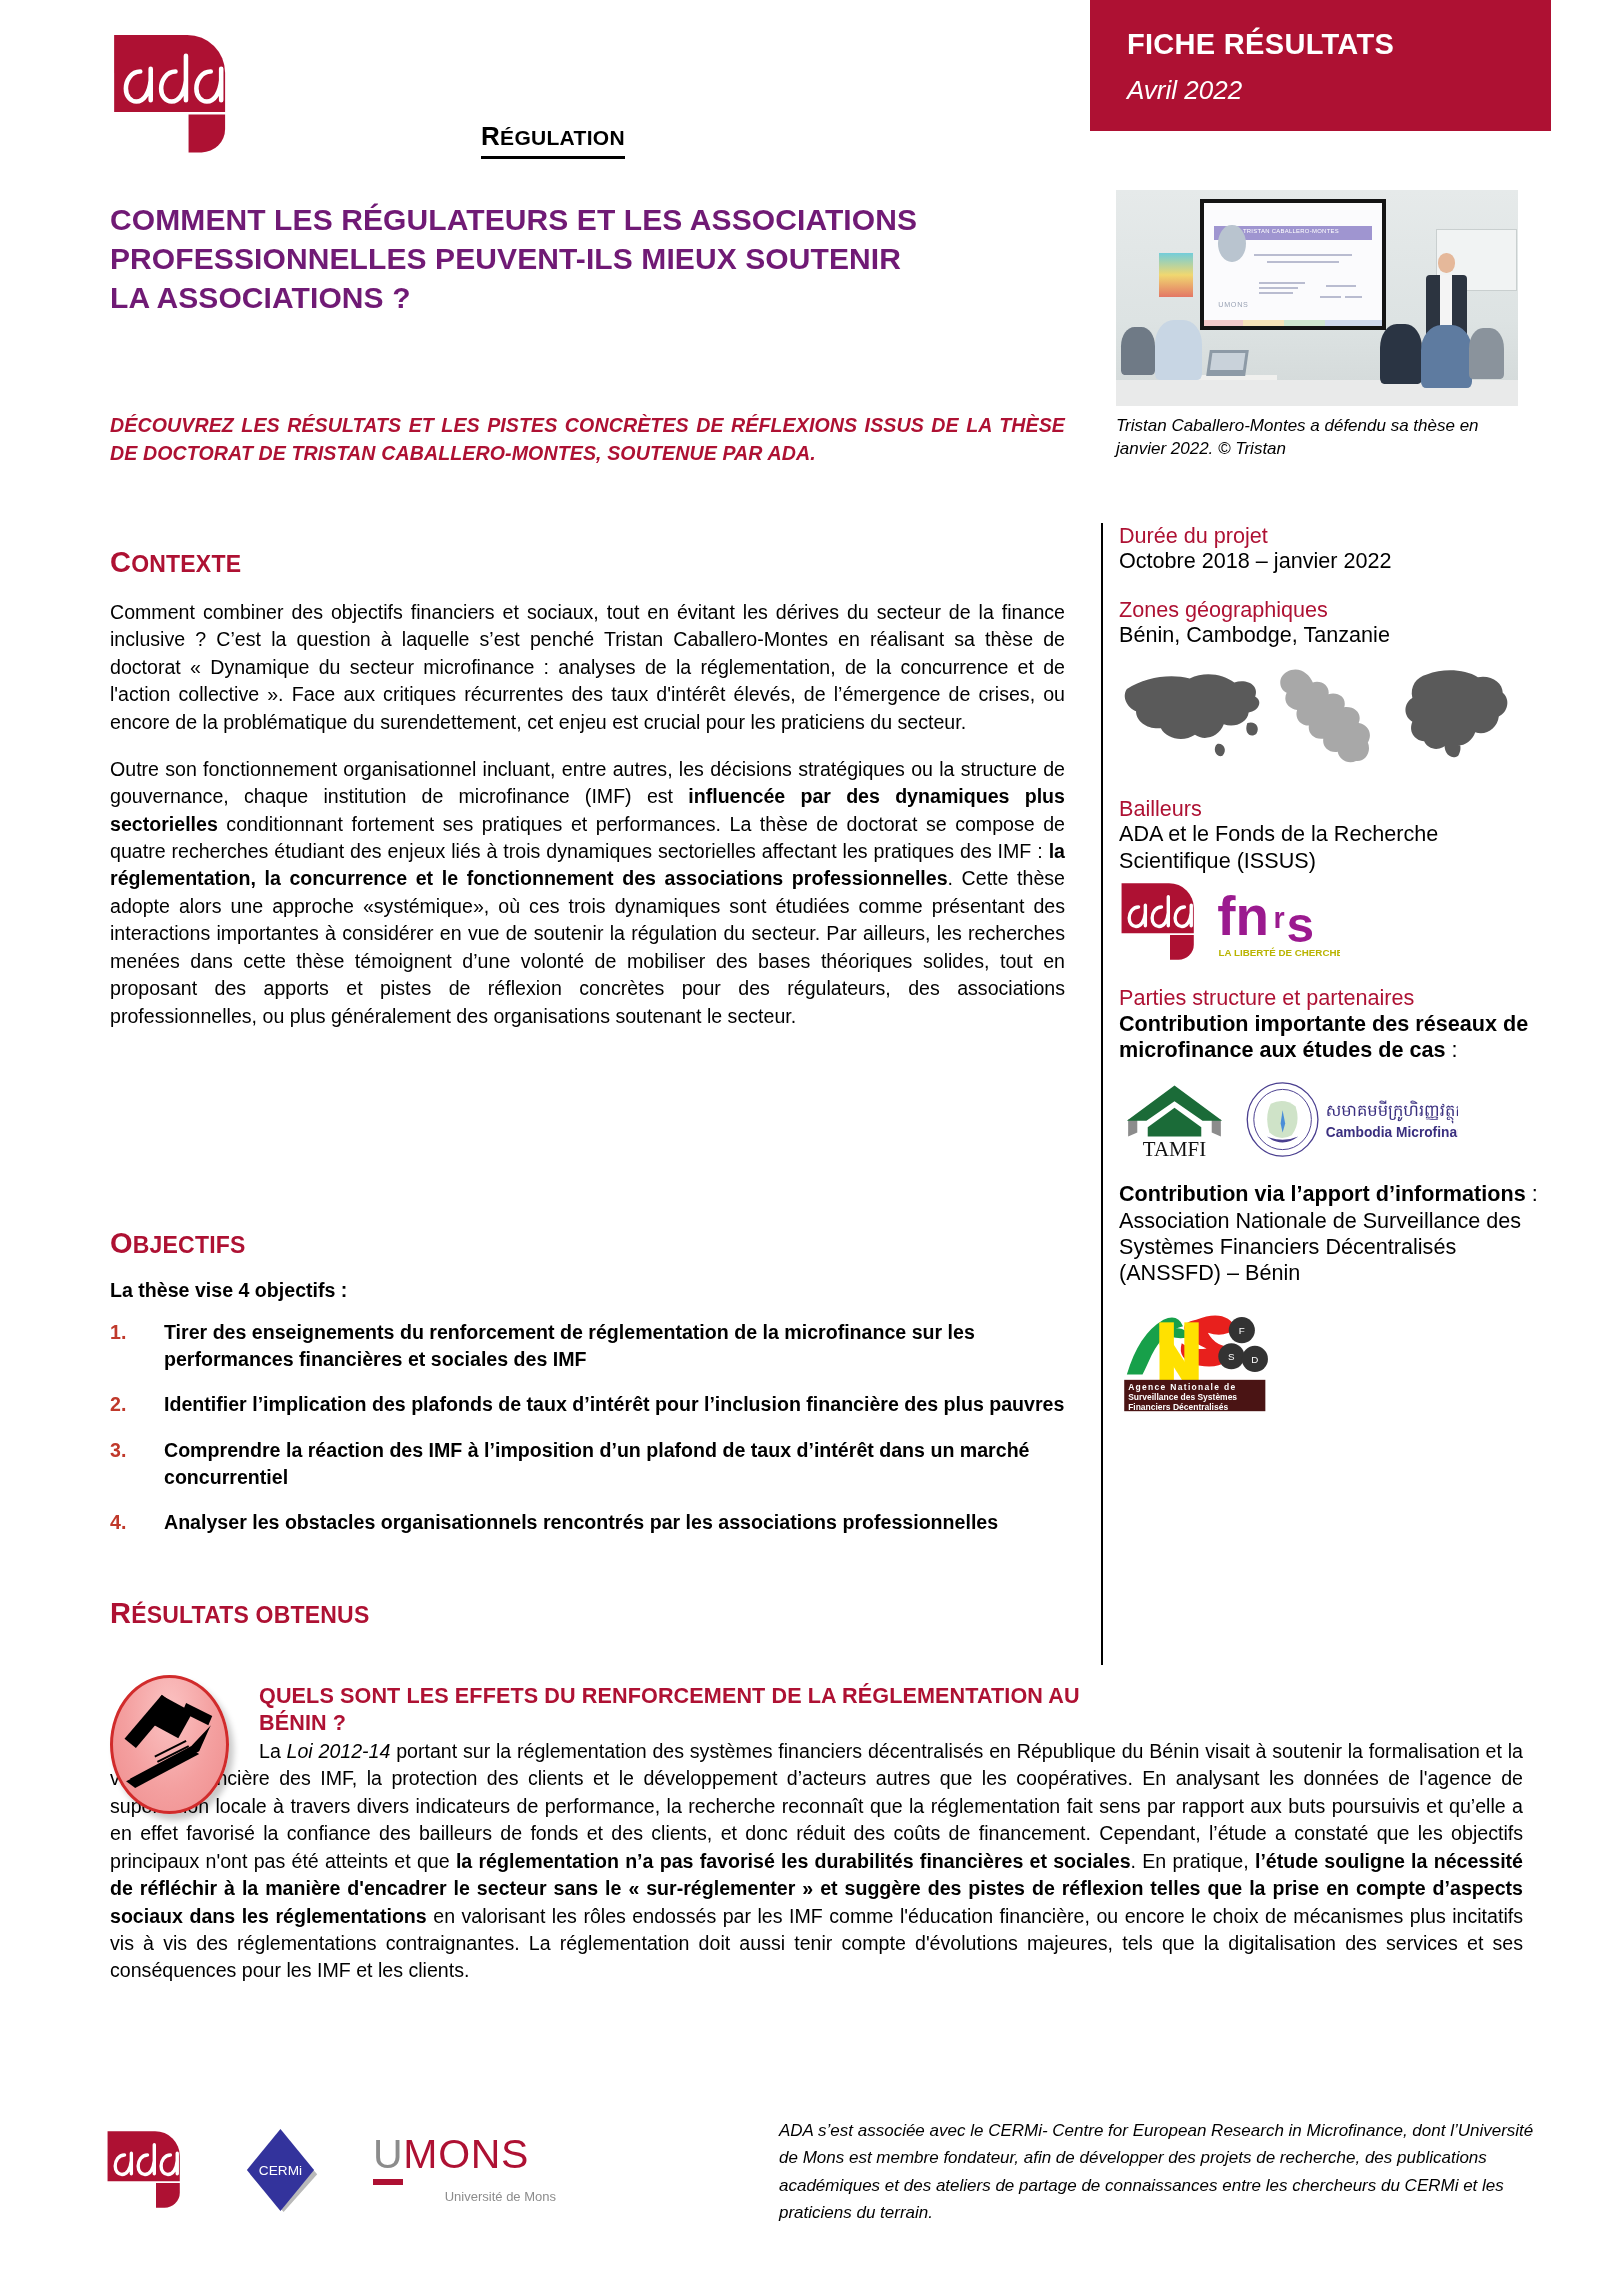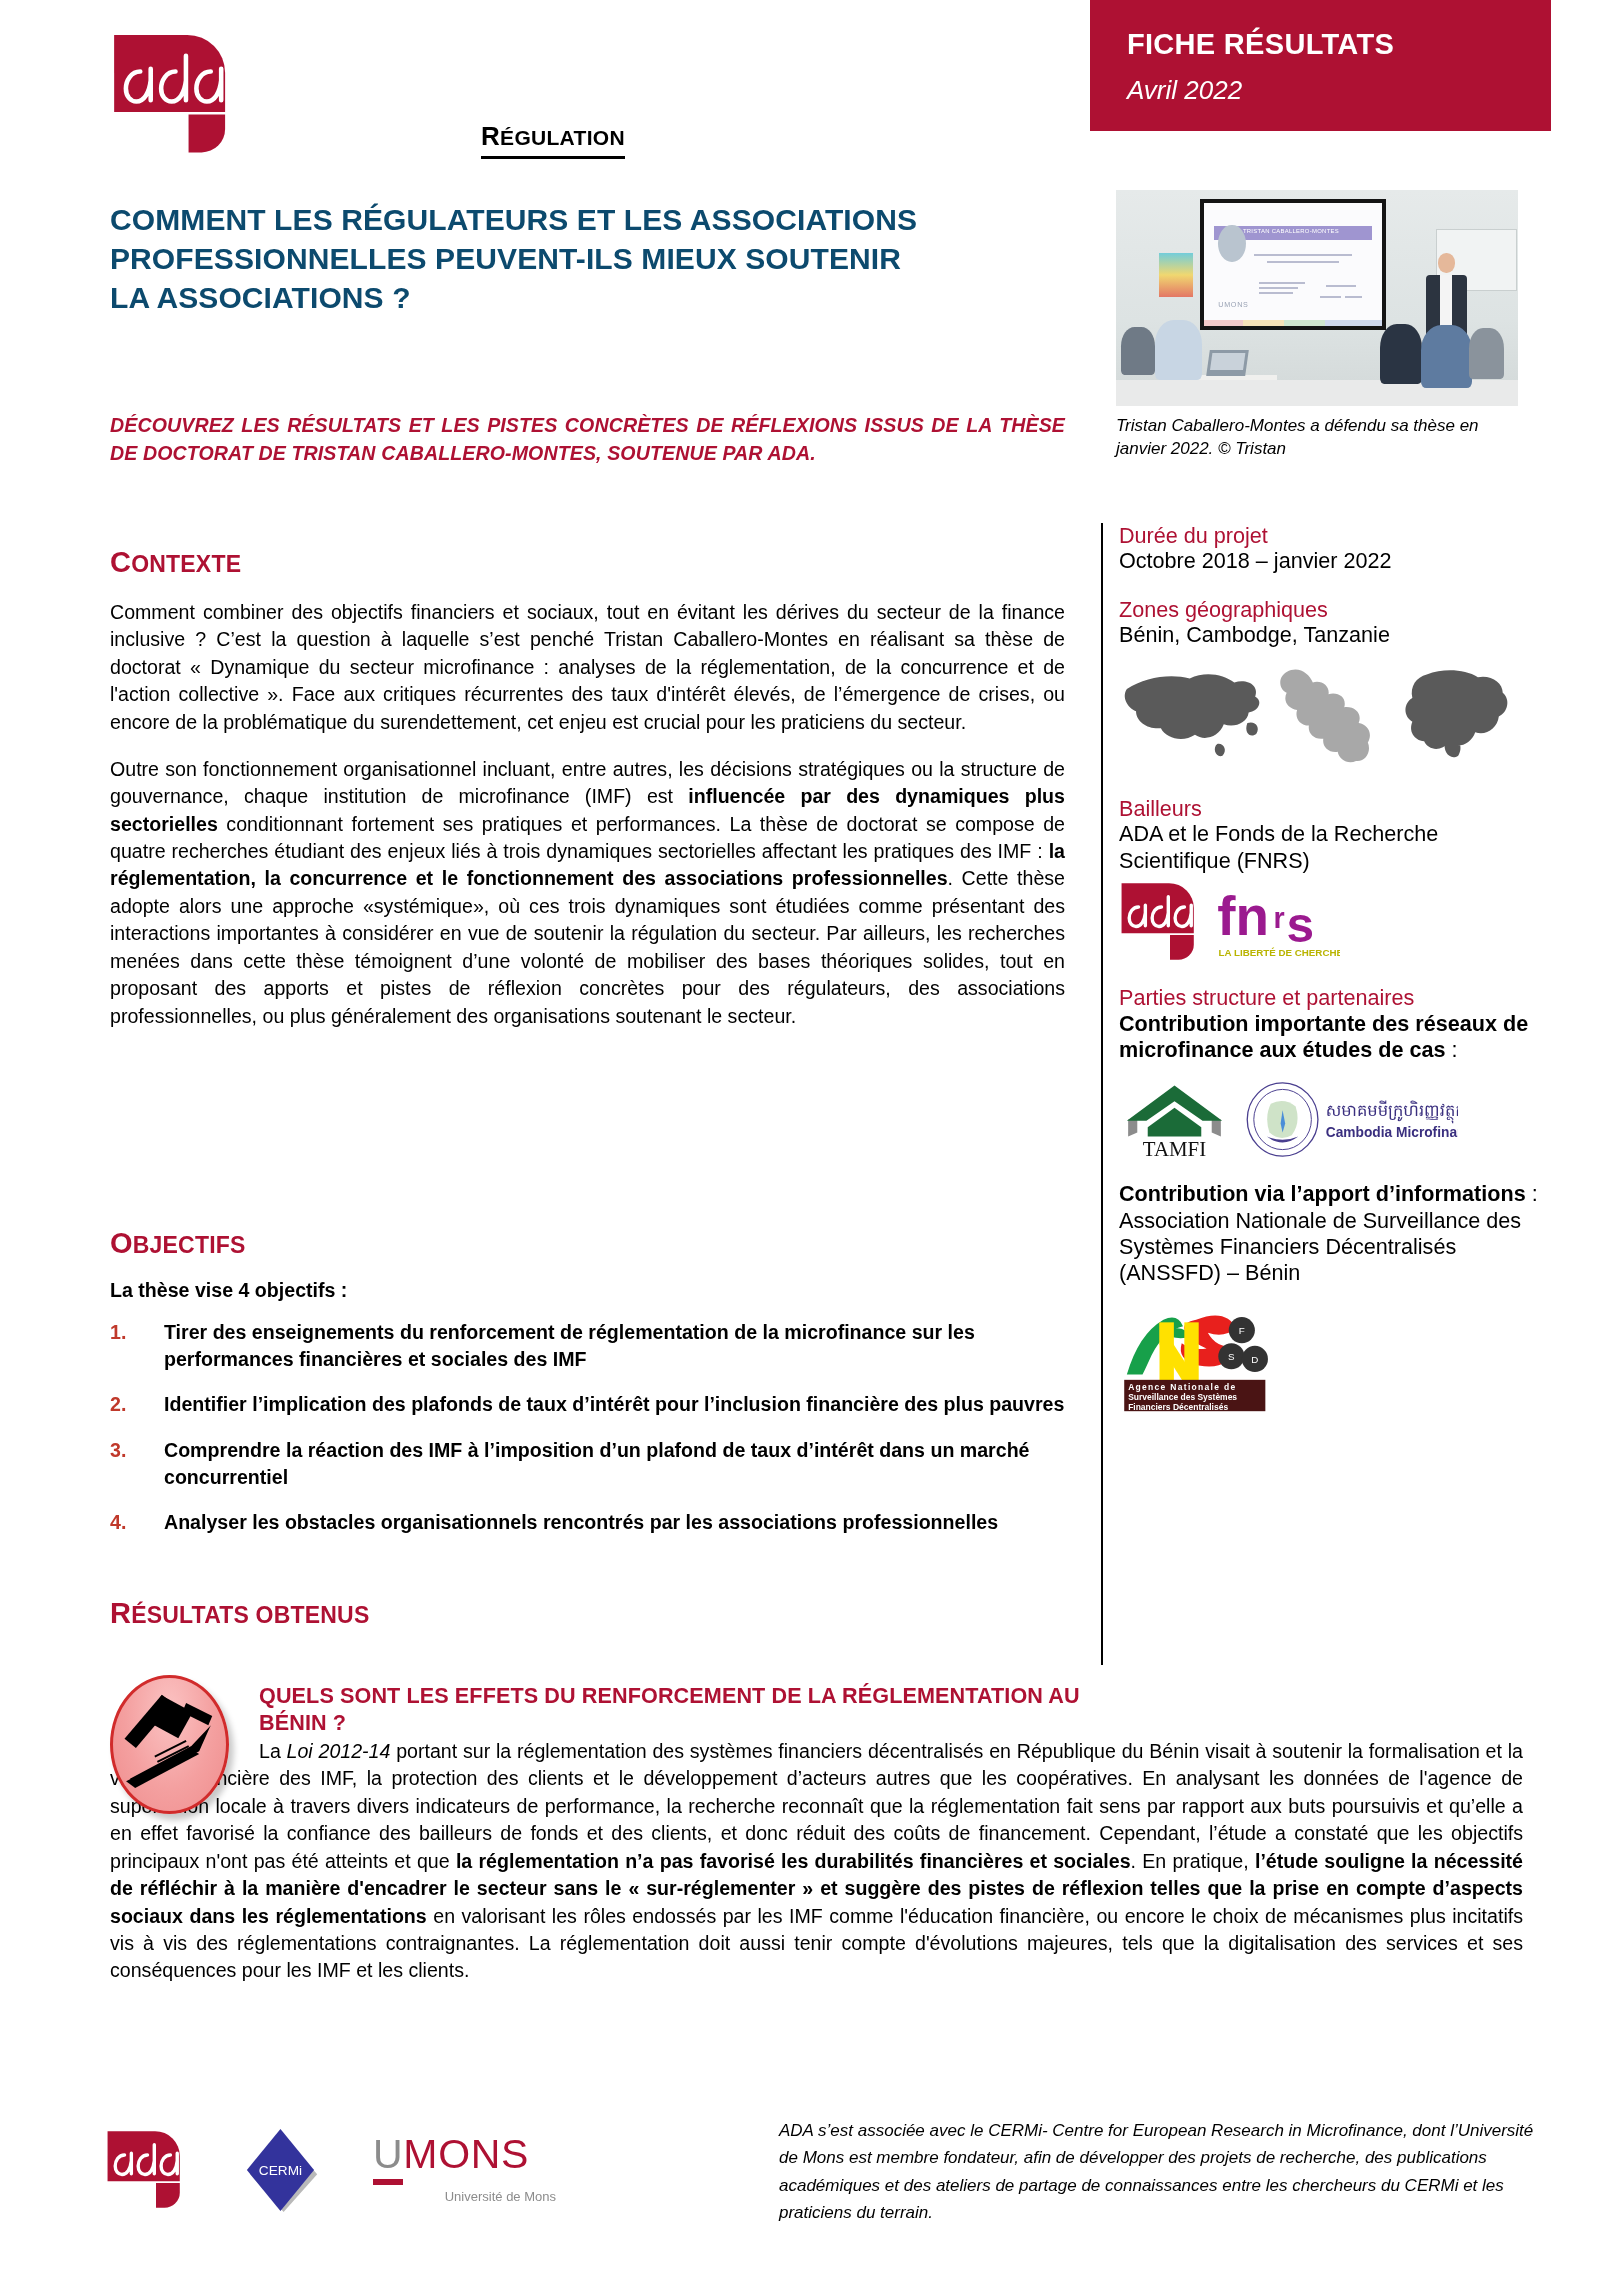--- a/index.html
+++ b/index.html
@@ -32,21 +32,21 @@
     font-size:26px;font-weight:bold;color:#000;
     border-bottom:3.3px solid #000;padding-bottom:3.9px;
     letter-spacing:0.3px;
   }
   .kicker .sc{font-size:21px;margin-top:24px;}
 
   
   .doc-title{
     position:absolute;left:110px;top:200px;width:955px;
     font-size:30px;font-weight:bold;line-height:1.30;
-    color:#0c4a6e;letter-spacing:0.1px;
+    color:#701a75;letter-spacing:0.1px;
   }
   .doc-sub{
     position:absolute;left:110px;top:412px;width:955px;
     font-size:19.6px;font-style:italic;font-weight:bold;
     color:#AE1133;line-height:1.42;text-align:justify;
     letter-spacing:0.1px;
   }
 
   
   .photo-wrap{position:absolute;left:1116px;top:190px;width:402px;}
@@ -227,21 +227,21 @@
       <p>Bénin, Cambodge, Tanzanie</p>
       <svg class="worldmap" viewBox="0 0 620 160">
         <path fill="#5a5a5a" d="M12 44 C40 26 78 20 108 28 C132 16 160 22 176 34 C198 28 214 40 208 56 C220 62 214 78 198 80 C196 96 176 104 160 98 C152 118 130 124 116 114 C98 126 72 120 64 104 C44 106 26 94 26 78 C12 72 4 56 12 44 Z M196 96 C208 92 216 102 210 112 C202 120 190 112 196 96 Z M150 128 C160 126 166 138 158 146 C148 150 142 134 150 128 Z"></path>
         <path fill="#a8a8a8" d="M256 18 C274 8 290 20 296 34 C310 30 322 40 320 52 C336 48 348 58 344 72 C360 70 372 82 366 96 C380 98 388 112 380 126 C386 140 376 156 362 154 C350 160 336 152 334 140 C320 142 310 132 312 120 C298 122 288 112 290 100 C276 100 268 88 272 76 C258 74 250 62 256 50 C244 44 242 26 256 18 Z M300 58 C318 54 330 62 326 72 C312 78 296 70 300 58 Z"></path>
         <path fill="#5a5a5a" d="M470 22 C496 12 528 14 548 26 C568 22 586 34 586 50 C598 60 594 80 580 86 C578 104 560 116 544 110 C538 128 518 136 504 126 C492 140 472 138 466 124 C450 122 442 108 448 94 C434 86 434 66 448 58 C444 40 454 26 470 22 Z M506 116 C520 118 526 134 518 146 C506 154 494 140 498 126 Z"></path>
       </svg>
     </div>
 
     <div class="blk">
       <h3>Bailleurs</h3>
-      <p>ADA et le Fonds de la Recherche Scientifique (FNRS)</p>
+      <p>ADA et le Fonds de la Recherche Scientifique (ISSUS)</p>
       <div class="logo-row">
         <svg width="85" height="84" viewBox="0 0 200 190">
           <path d="M6 6 H118 A58 58 0 0 1 176 64 V124 H6 Z" fill="#AE1133"></path>
           <path d="M120 128 H176 V150 A36 36 0 0 1 140 186 H120 Z" fill="#AE1133"></path>
           <g fill="none" stroke="#ffffff" stroke-width="8" stroke-linecap="round">
             <path d="M46 62 c-14 0 -22 14 -22 26 c0 12 7 20 16 20 c12 0 20 -14 22 -32 M62 58 l0 48"></path>
             <path d="M100 62 c-14 0 -22 14 -22 26 c0 12 7 20 16 20 c12 0 20 -14 22 -32 M116 38 l0 68"></path>
             <path d="M154 62 c-14 0 -22 14 -22 26 c0 12 7 20 16 20 c12 0 20 -14 22 -32 M170 58 l0 48"></path>
           </g>
         </svg>

